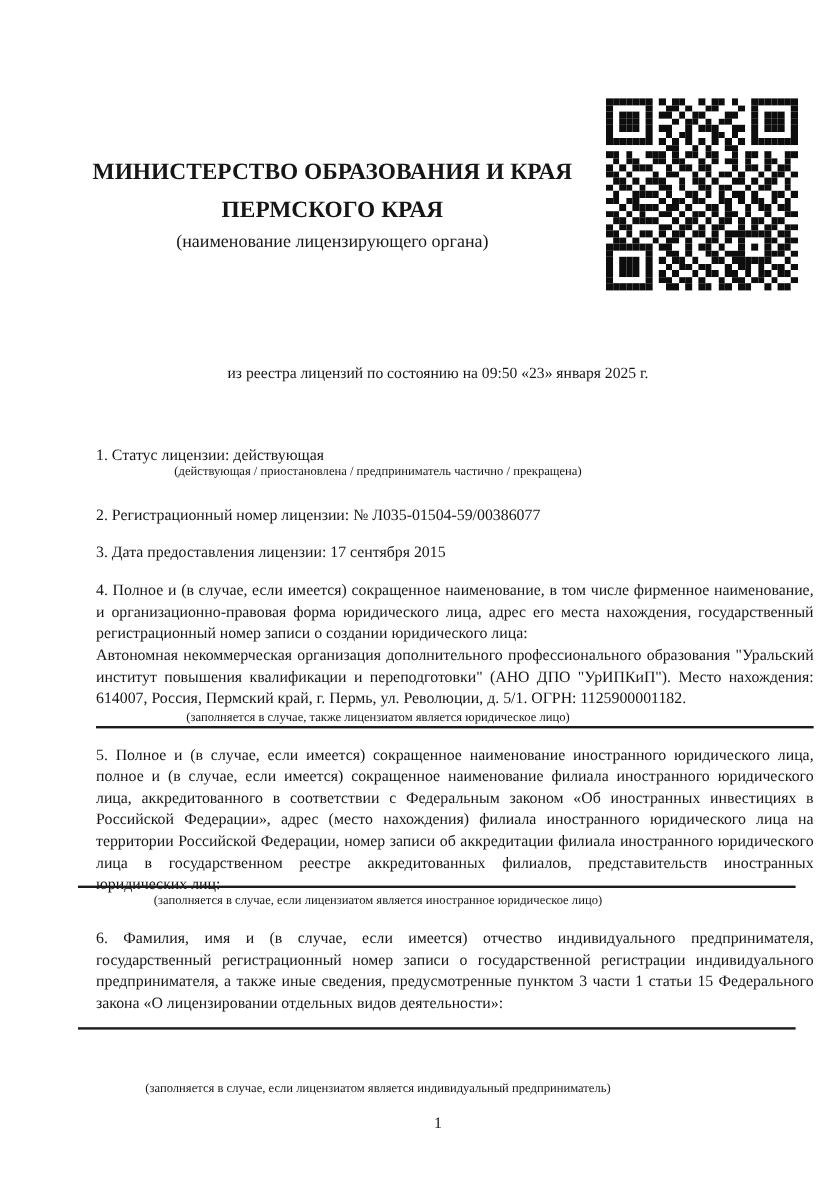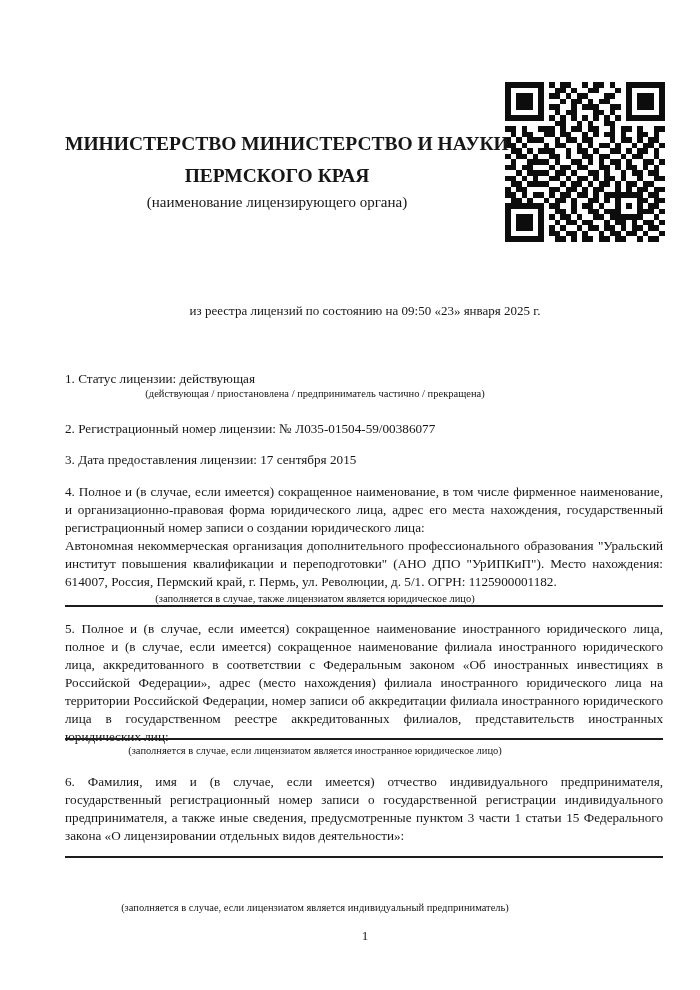--- a/index.html
+++ b/index.html
@@ -14,21 +14,21 @@
   .qr .m { background:#ffffff; }
   .qr .m.on { background:#0d0d0d; }
 
   .header { position:absolute; left:65px; top:128px; width:424px; text-align:center; }
   .header .h-line { font-weight:700; font-size:19.5px; line-height:32px; white-space:nowrap; }
   .header .small-caption { font-size:15px; margin-top:2px; }
 
   .title-block { position:absolute; left:65px; top:301px; width:600px; text-align:center;
                  font-size:13px; line-height:20px; }
 
-  .item { position:absolute; left:65px; width:598px; font-size:13.2px; line-height:18px; }
+  .item { position:absolute; left:80px; width:598px; font-size:13.2px; line-height:18px; }
   .just { text-align:justify; }
   .caption { position:absolute; left:65px; width:500px; text-align:center; font-size:10.5px; }
 
   #item1 { top:370px; }
   #caption1 { top:388px; }
   #item2 { top:420px; }
   #item3 { top:451px; }
 
   #block4 { top:483px; border-bottom:2px solid #1c1c1c; padding-bottom:14px; }
   #block4 p { margin:0; }
@@ -890,21 +890,21 @@
       <div class="m"></div>
       <div class="m"></div>
       <div class="m on"></div>
       <div class="m"></div>
       <div class="m on"></div>
       <div class="m on"></div>
       <div class="m"></div>
     </div>
 
   <div class="header">
-    <div class="h-line">МИНИСТЕРСТВО МИНИСТЕРСТВО И НАУКИ</div>
+    <div class="h-line">МИНИСТЕРСТВО ОБРАЗОВАНИЯ И КРАЯ</div>
     <div class="h-line">ПЕРМСКОГО КРАЯ</div>
     <div class="small-caption">(наименование лицензирующего органа)</div>
   </div>
 
   <div class="title-block">
     <div>из реестра лицензий по состоянию на 09:50 «23» января 2025 г.</div>
   </div>
 
   <div class="item" id="item1">1. Статус лицензии: действующая</div>
   <div class="caption" id="caption1">(действующая / приостановлена / предприниматель частично / прекращена)</div>

